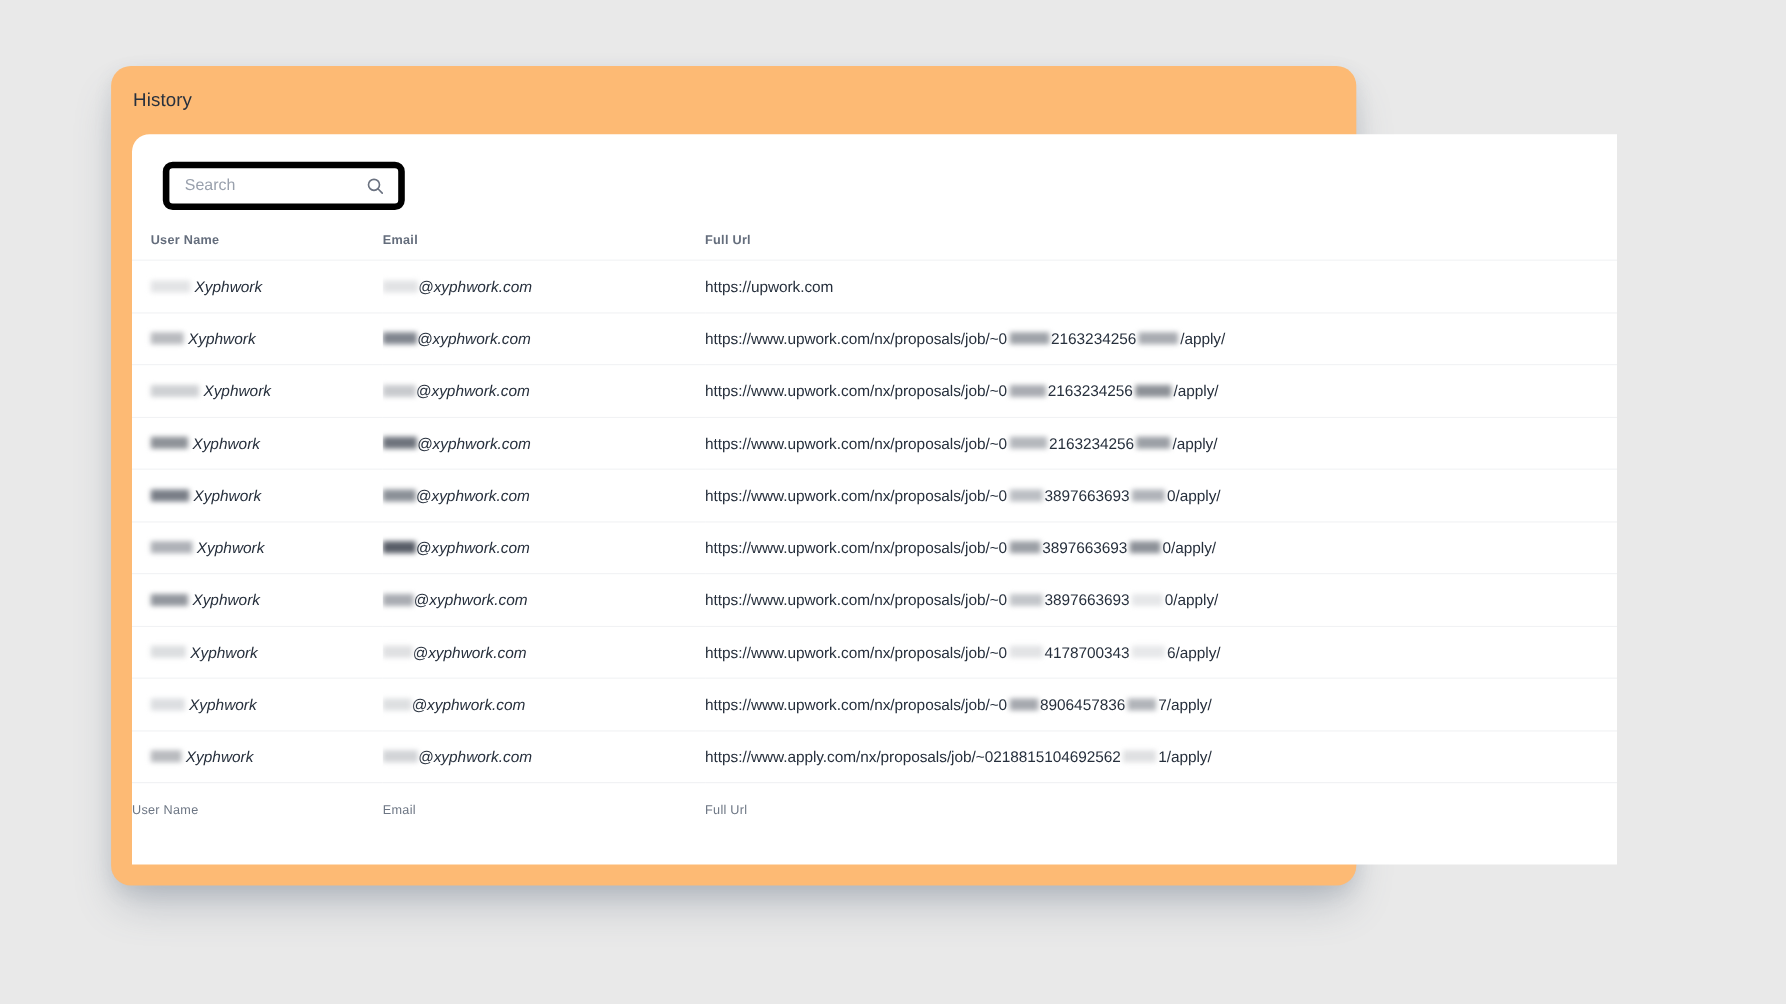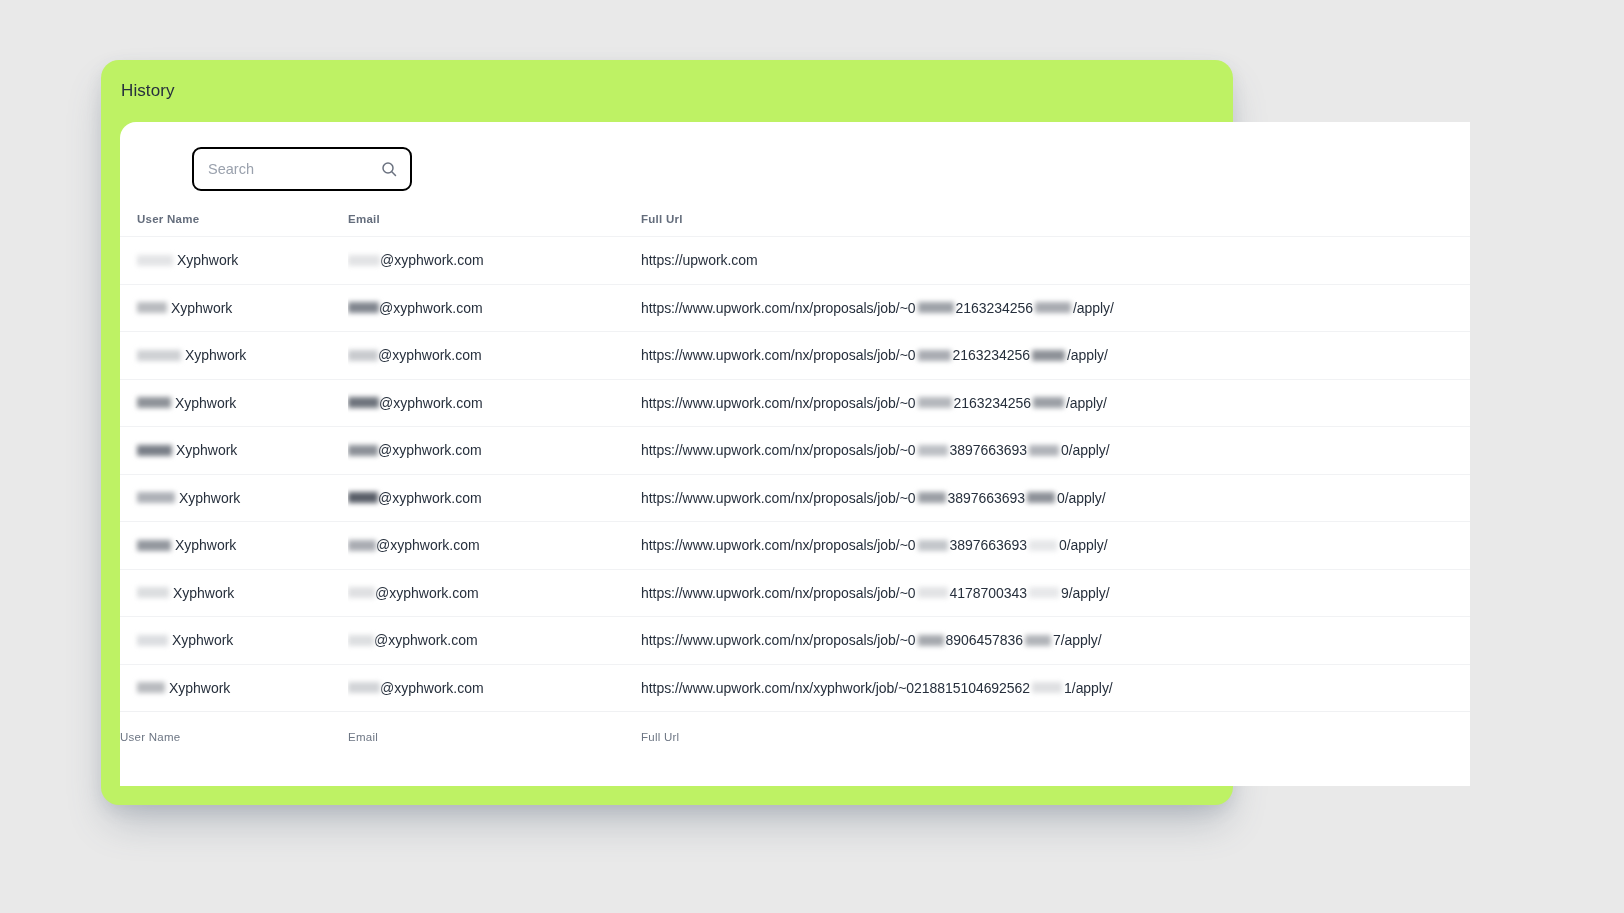--- a/index.html
+++ b/index.html
@@ -16,21 +16,21 @@
     -webkit-font-smoothing: antialiased;
   }
 
   
   .app-shell {
     position: absolute;
     left: 101px;
     top: 60px;
     width: 1132px;
     height: 745px;
-    background: #bef264;
+    background: #fdba74;
     border-radius: 18px;
     box-shadow: 0 22px 40px -8px rgba(80, 95, 115, 0.33),
                 0 6px 16px rgba(80, 95, 115, 0.12);
   }
 
   .shell-header {
     height: 62px;
     display: flex;
     align-items: center;
     padding-left: 20px;
@@ -57,26 +57,25 @@
 
   
   .search-area {
     padding: 25px 0 0 28px;
   }
 
   .search-box {
     position: relative;
     width: 220px;
     height: 44px;
-    border: 2px solid #000000;
+    border: 6px solid #000000;
     border-radius: 9px;
     background: #fff;
     display: flex;
     align-items: center;
-    margin-left: 44px;
   }
 
   .search-input {
     border: none;
     outline: none;
     background: transparent;
     font-family: inherit;
     font-size: 14.5px;
     color: #3b4350;
     padding: 0 38px 0 14px;
@@ -149,21 +148,21 @@
   
   .redact {
     display: inline-block;
     height: 11px;
     border-radius: 1px;
     vertical-align: middle;
     filter: blur(2.6px);
     flex: none;
   }
 
-  .name-text, .email-text { white-space: pre; }
+  .name-text, .email-text { white-space: pre; font-style: italic; }
 
   .url-cell { letter-spacing: -0.05px; }
   .url-cell .redact { margin: 0 1px; }
 </style>
 </head>
 <body>
 
 <div class="app-shell">
 
   <div class="shell-header">
@@ -369,21 +368,21 @@
                   <span class="redact" style="width:27px;background:#dfe0e2"></span>
                   <span class="email-text">@xyphwork.com</span>
                 </span>
               </td>
               <td class="url-cell">
                 <span class="cell-inner">
                   <span>https://www.upwork.com/nx/proposals/job/~0</span>
                   <span class="redact" style="width:30px;background:#e2e3e5;margin:0 2px"></span>
                   <span>4178700343</span>
                   <span class="redact" style="width:30px;background:#e7e8ea;margin:0 2px"></span>
-                  <span>9/apply/</span>
+                  <span>6/apply/</span>
                 </span>
               </td>
             </tr>
             <tr>
               <td class="col-user">
                 <span class="cell-inner">
                   <span class="redact" style="width:31px;background:#dcdee1"></span>
                   <span class="name-text">&nbsp;Xyphwork</span>
                 </span>
               </td>
@@ -411,21 +410,21 @@
                 </span>
               </td>
               <td>
                 <span class="cell-inner">
                   <span class="redact" style="width:32px;background:#d2d4d7"></span>
                   <span class="email-text">@xyphwork.com</span>
                 </span>
               </td>
               <td class="url-cell">
                 <span class="cell-inner">
-                  <span>https://www.upwork.com/nx/xyphwork/job/~0218815104692562</span>
+                  <span>https://www.apply.com/nx/proposals/job/~0218815104692562</span>
                   <span class="redact" style="width:30px;background:#dfe0e2;margin:0 2px"></span>
                   <span>1/apply/</span>
                 </span>
               </td>
             </tr>
           </tbody>
         <tfoot>
           <tr>
             <th class="col-user">User Name</th>
             <th>Email</th>

